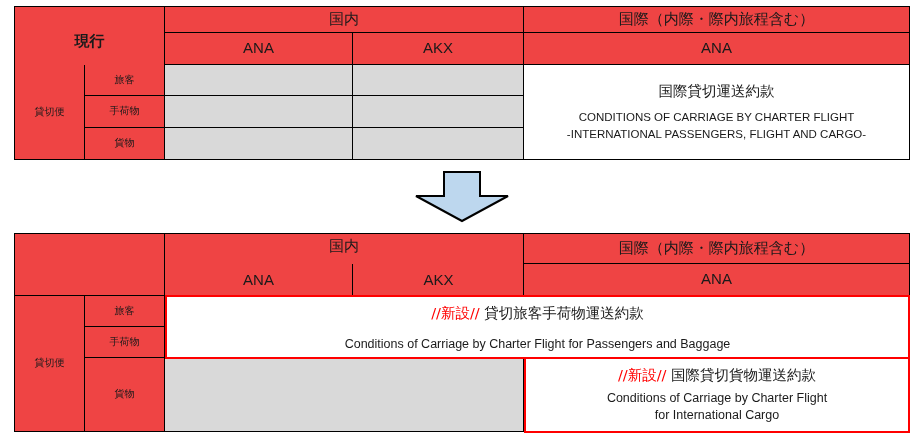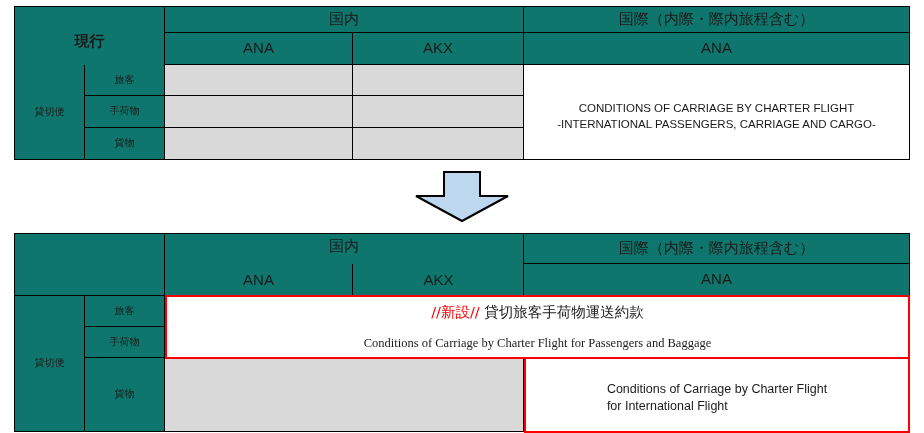--- a/index.html
+++ b/index.html
@@ -15,21 +15,21 @@
   .cell{
     position:absolute;
     box-sizing:border-box;
     display:flex;
     align-items:center;
     justify-content:center;
     text-align:center;
     line-height:1.25;
     overflow:hidden;
   }
-  .hdr{ background:#0f766e; }
+  .hdr{ background:#ef4444; }
   .gray{ background:#d9d9d9; }
   .white{ background:#ffffff; }
 
   
   .bt{ border-top:1.3px solid #000; }
   .bb{ border-bottom:1.3px solid #000; }
   .bl{ border-left:1.3px solid #000; }
   .br{ border-right:1.3px solid #000; }
   .ball{ border:1.3px solid #000; }
 
@@ -42,25 +42,25 @@
   
   .redbox{
     position:absolute;
     box-sizing:border-box;
     border:2.6px solid #ff0000;
     background:#ffffff;
     display:flex;
     flex-direction:column;
     align-items:center;
     justify-content:center;
-    text-align:left;
+    text-align:center;
     z-index:6;
   }
   .line-jp{ font-size:14.5px; white-space:nowrap; }
-  .line-en{ font-size:12.5px; white-space:nowrap; margin-top:14px;font-family:Liberation Serif, serif; }
+  .line-en{ font-size:12.5px; white-space:nowrap; margin-top:14px; }
   .line-en2{ font-size:12.5px; line-height:1.35; margin-top:5px; }
   .newtag{ color:#ff0000; }
 
   
   .intl-body{
     position:absolute;box-sizing:border-box;
     display:flex;flex-direction:column;
     align-items:center;justify-content:center;
     background:#ffffff;text-align:center;
   }
@@ -97,23 +97,24 @@
     <div class="cell gray bb br" style="left:165px;top:65px;width:188px;height:31px;"></div>
     <div class="cell gray bb br" style="left:353px;top:65px;width:171px;height:31px;"></div>
 
     <div class="cell gray bb br" style="left:165px;top:96px;width:188px;height:32px;"></div>
     <div class="cell gray bb br" style="left:353px;top:96px;width:171px;height:32px;"></div>
 
     <div class="cell gray bb br" style="left:165px;top:128px;width:188px;height:32px;"></div>
     <div class="cell gray bb br" style="left:353px;top:128px;width:171px;height:32px;"></div>
 
     <div class="intl-body bb br" style="left:524px;top:65px;width:386px;height:95px;border-bottom:1.3px solid #000;border-right:1.3px solid #000;">
+      <div class="intl-jp1 jp">国際貸切運送約款</div>
       <div class="intl-en">
         <div>CONDITIONS OF CARRIAGE BY CHARTER FLIGHT</div>
-        <div>-INTERNATIONAL PASSENGERS, CARRIAGE AND CARGO-</div>
+        <div>-INTERNATIONAL PASSENGERS, FLIGHT AND CARGO-</div>
       </div>
     </div>
   </div>
 
   <div class="arrow" style="left:398px;top:170px;width:128px;height:54px;">
     <svg width="128" height="54" viewBox="0 0 128 54" xmlns="http://www.w3.org/2000/svg">
       <polygon points="46,2 82,2 82,26 110,26 64,51 18,26 46,26" fill="#bdd7ee" stroke="#000000" stroke-width="2" stroke-linejoin="miter"></polygon>
     </svg>
   </div>
 
@@ -140,20 +141,21 @@
 
     <div class="cell gray br bb" style="left:165px;top:358px;width:359px;height:74px;"></div>
     <div class="cell white br bb" style="left:524px;top:358px;width:386px;height:74px;"></div>
 
     <div class="redbox" style="left:165px;top:295px;width:745px;height:64px;">
       <div class="line-jp jp"><span class="newtag">//新設//</span><span>&nbsp;</span><span>貸切旅客手荷物運送約款</span></div>
       <div class="line-en">Conditions of Carriage by Charter Flight for Passengers and Baggage</div>
     </div>
 
     <div class="redbox" style="left:524px;top:357px;width:386px;height:76px;">
+      <div class="line-jp jp"><span class="newtag">//新設//</span><span>&nbsp;</span><span>国際貸切貨物運送約款</span></div>
       <div class="line-en2">
         <div>Conditions of Carriage by Charter Flight</div>
-        <div>for International Flight</div>
+        <div>for International Cargo</div>
       </div>
     </div>
   </div>
 
 </div>
 
 </body></html>

